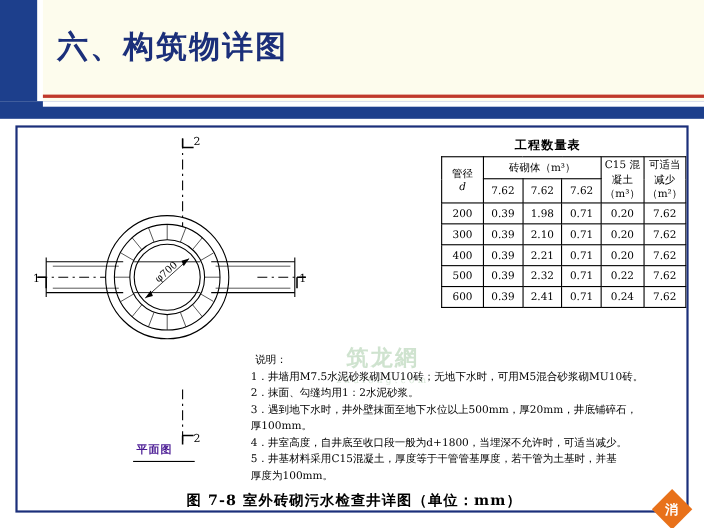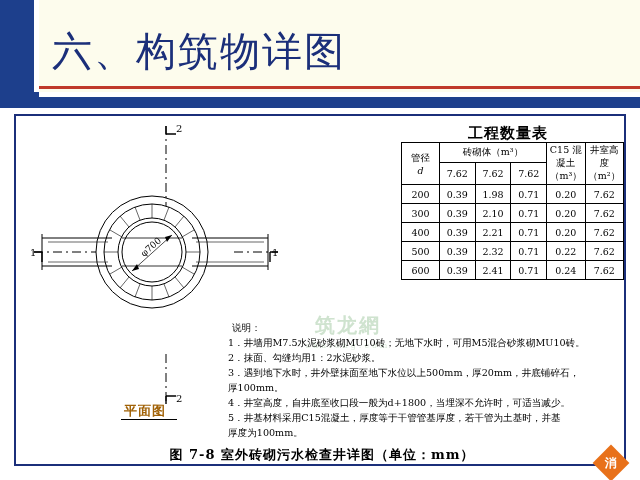--- a/index.html
+++ b/index.html
@@ -37,22 +37,22 @@
     position: absolute;
     left: 34px; top: 0;
     width: 5px; height: 92px;
     background: #ffffff;
   }
   .header-title {
     position: absolute;
     left: 52px;
     top: 24px;
     font-family: "DejaVu Serif", serif;
-    font-weight: normal;
-    font-size: 40px;
+    font-weight: bold;
+    font-size: 28px;
     color: #1b2f7a;
     letter-spacing: 2px;
     white-space: nowrap;
   }
   .header-rule-red {
     position: absolute;
     left: 39px; top: 86px;
     width: 601px; height: 3px;
     background: #c0392b;
   }
@@ -86,40 +86,40 @@
     left: 0; top: 0;
     width: 270px; height: 300px;
   }
   .plan svg { display: block; }
 
   .plan-caption {
     position: absolute;
     left: 108px;
     top: 286px;
     font-family: "DejaVu Serif", serif;
-    font-size: 13px;
-    color: #a16207;
+    font-size: 10px;
+    color: #4c1d95;
     font-weight: bold;
     letter-spacing: 1px;
   }
   .plan-caption-underline {
     position: absolute;
     left: 105px;
     top: 303px;
     width: 56px;
     height: 1px;
     background: #000;
   }
 
   
   .table-title {
     position: absolute;
     left: 452px;
     top: 8px;
-    font-size: 15px;
+    font-size: 11px;
     font-family: "DejaVu Serif", serif;
     font-weight: bold;
     color: #000;
     letter-spacing: 1px;
   }
   table.qty {
     position: absolute;
     left: 385px;
     top: 26px;
     border-collapse: collapse;
@@ -327,21 +327,21 @@
     <div class="table-title">工程数量表</div>
     <table class="qty">
       <tbody>
           <tr>
         <th class="col-d hdr-h" rowspan="2">
           <div>管径</div>
           <div class="ital">d</div>
         </th>
         <th class="col-n" colspan="3">砖砌体（m³）</th>
         <th class="col-c hdr-h" rowspan="2">C15 混凝土（m³）</th>
-        <th class="col-m hdr-h" rowspan="2">井室高度（m²）</th>
+        <th class="col-m hdr-h" rowspan="2">可适当减少（m²）</th>
       </tr>
       <tr>
         <td class="col-n row-h">7.62</td>
         <td class="col-n row-h">7.62</td>
         <td class="col-n row-h">7.62</td>
       </tr>
       <tr class="row-h">
         <td>200</td>
         <td>0.39</td>
         <td>1.98</td>

